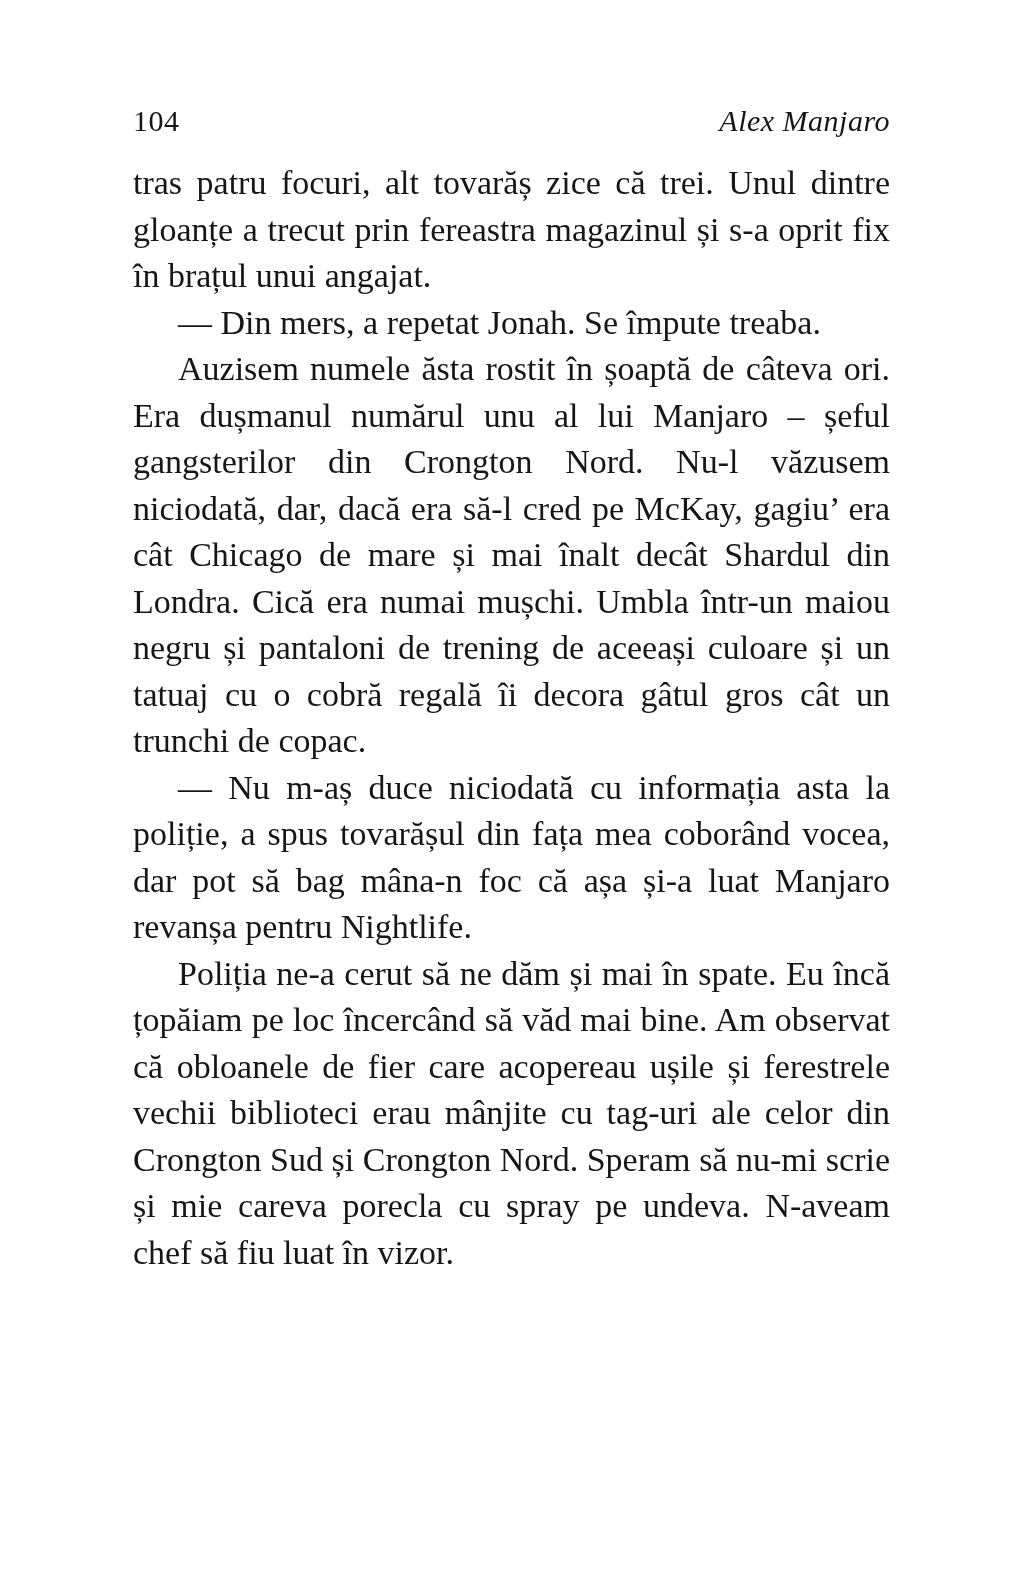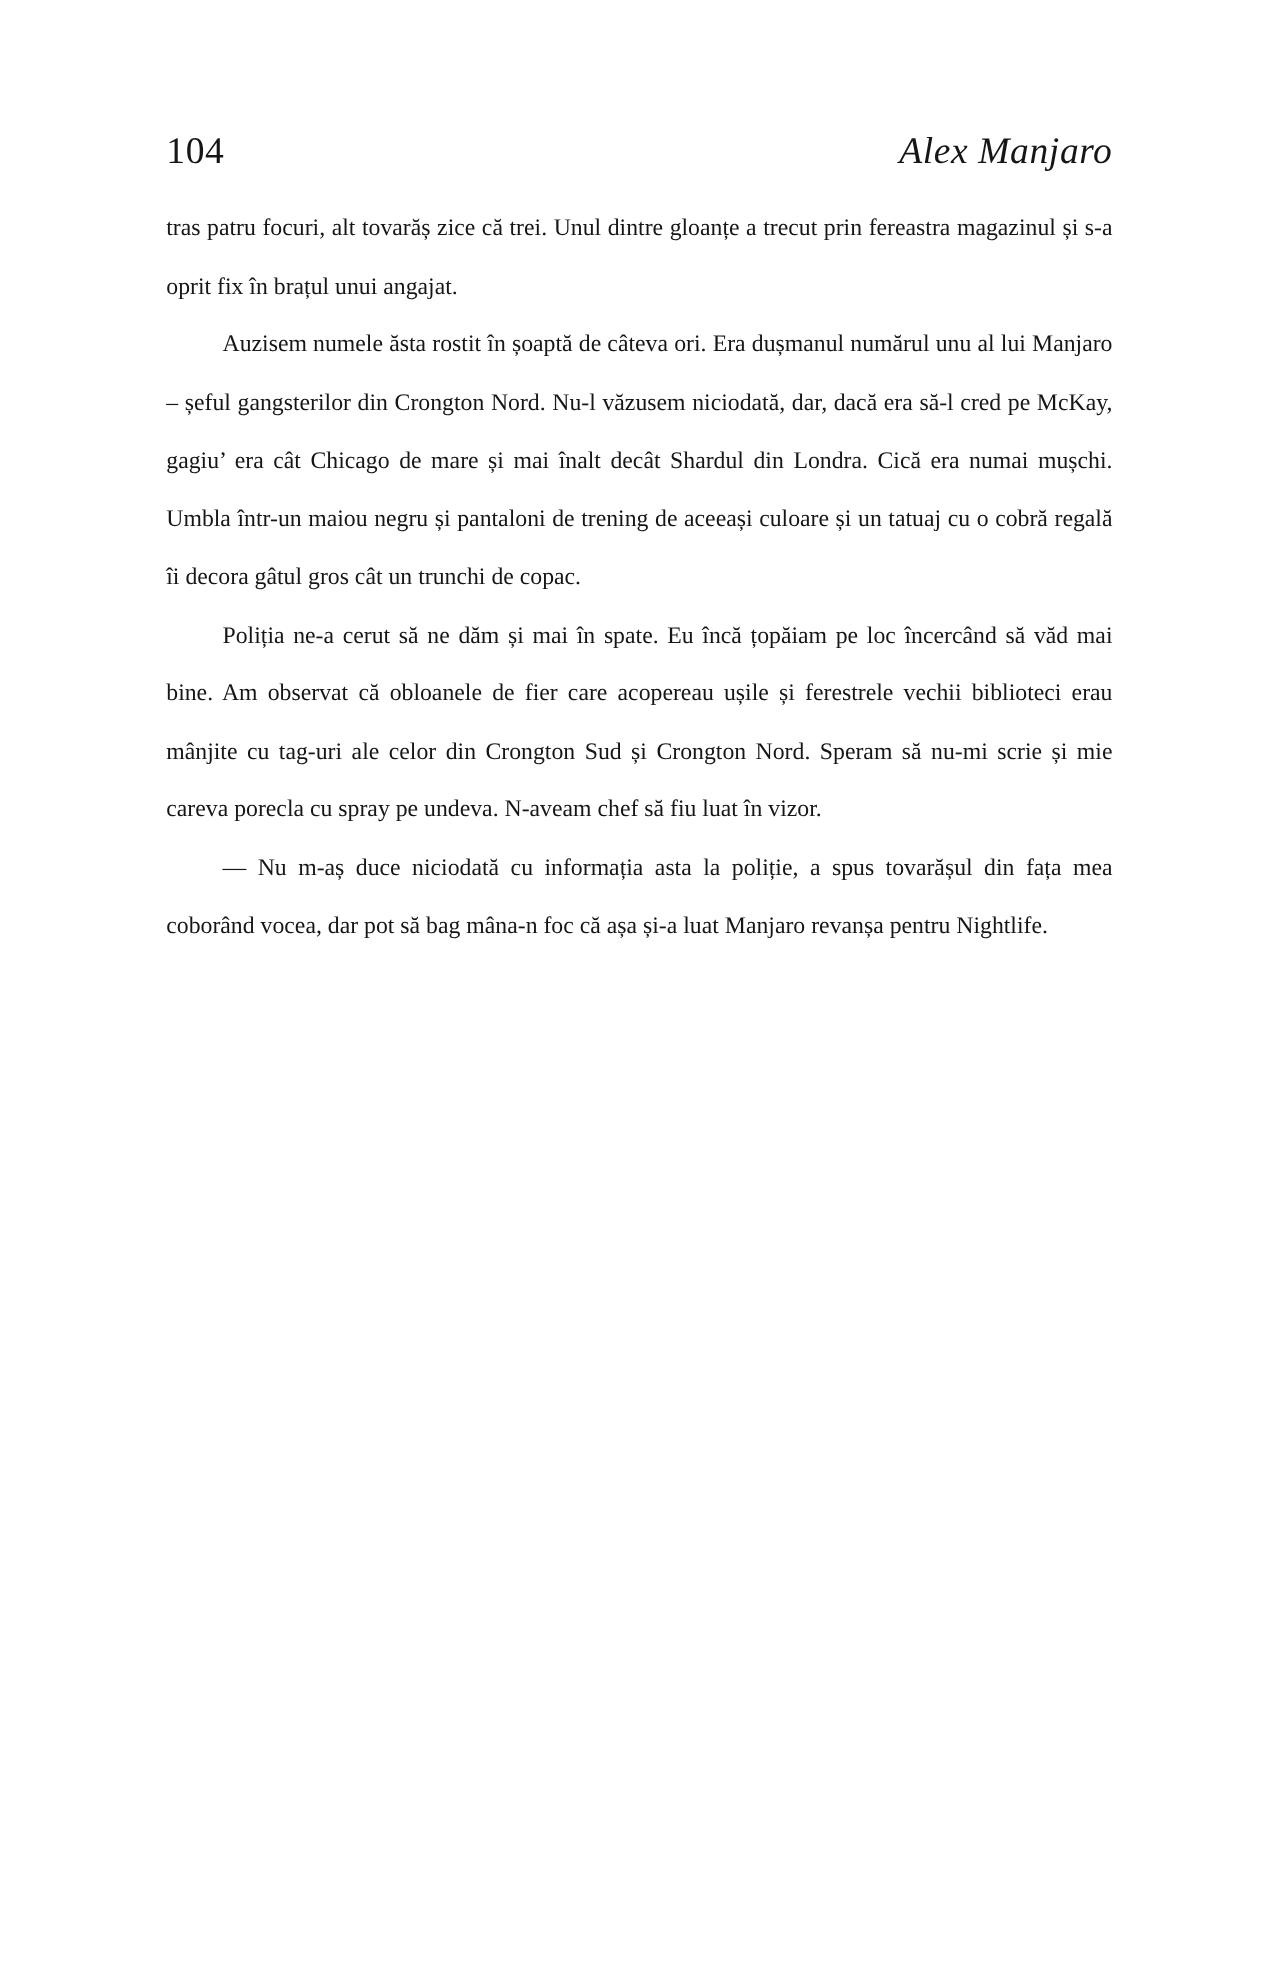--- a/index.html
+++ b/index.html
@@ -34,21 +34,21 @@
   }
   .author-name {
     font-style: italic;
     letter-spacing: 0.5px;
   }
   .page-body {
     position: absolute;
     left: 133px;
     width: 757px;
     top: 160px;
-    font-size: 19px;
+    font-size: 34px;
     line-height: 46.5px;
     text-align: justify;
   }
   .page-body p {
     margin: 0;
     padding: 0;
     text-indent: 0;
   }
   .page-body p.indent {
     text-indent: 45px;
@@ -59,18 +59,19 @@
 
 <div class="page">
 
   <div class="running-header">
     <span class="page-number">104</span>
     <span class="author-name">Alex Manjaro</span>
   </div>
 
   <div class="page-body" id="body-text">
       <p class="">tras patru focuri, alt tovarăș zice că trei. Unul dintre gloanțe a trecut prin fereastra magazinul și s-a oprit fix în brațul unui angajat.</p>
+      <p class="indent">— Din mers, a repetat Jonah. Se împute treaba.</p>
       <p class="indent">Auzisem numele ăsta rostit în șoaptă de câteva ori. Era dușmanul numărul unu al lui Manjaro – șeful gangsterilor din Crongton Nord. Nu-l văzusem niciodată, dar, dacă era să-l cred pe McKay, gagiu’ era cât Chicago de mare și mai înalt decât Shardul din Londra. Cică era numai mușchi. Umbla într-un maiou negru și pantaloni de trening de aceeași culoare și un tatuaj cu o cobră regală îi decora gâtul gros cât un trunchi de copac.</p>
+      <p class="indent">— Nu m-aș duce niciodată cu informația asta la poliție, a spus tovarășul din fața mea coborând vocea, dar pot să bag mâna-n foc că așa și-a luat Manjaro revanșa pentru Nightlife.</p>
       <p class="indent">Poliția ne-a cerut să ne dăm și mai în spate. Eu încă țopăiam pe loc încercând să văd mai bine. Am observat că obloanele de fier care acopereau ușile și ferestrele vechii biblioteci erau mânjite cu tag-uri ale celor din Crongton Sud și Crongton Nord. Speram să nu-mi scrie și mie careva porecla cu spray pe undeva. N-aveam chef să fiu luat în vizor.</p>
-      <p class="indent">— Nu m-aș duce niciodată cu informația asta la poliție, a spus tovarășul din fața mea coborând vocea, dar pot să bag mâna-n foc că așa și-a luat Manjaro revanșa pentru Nightlife.</p>
     </div>
 
 </div>
 
 </body></html>

